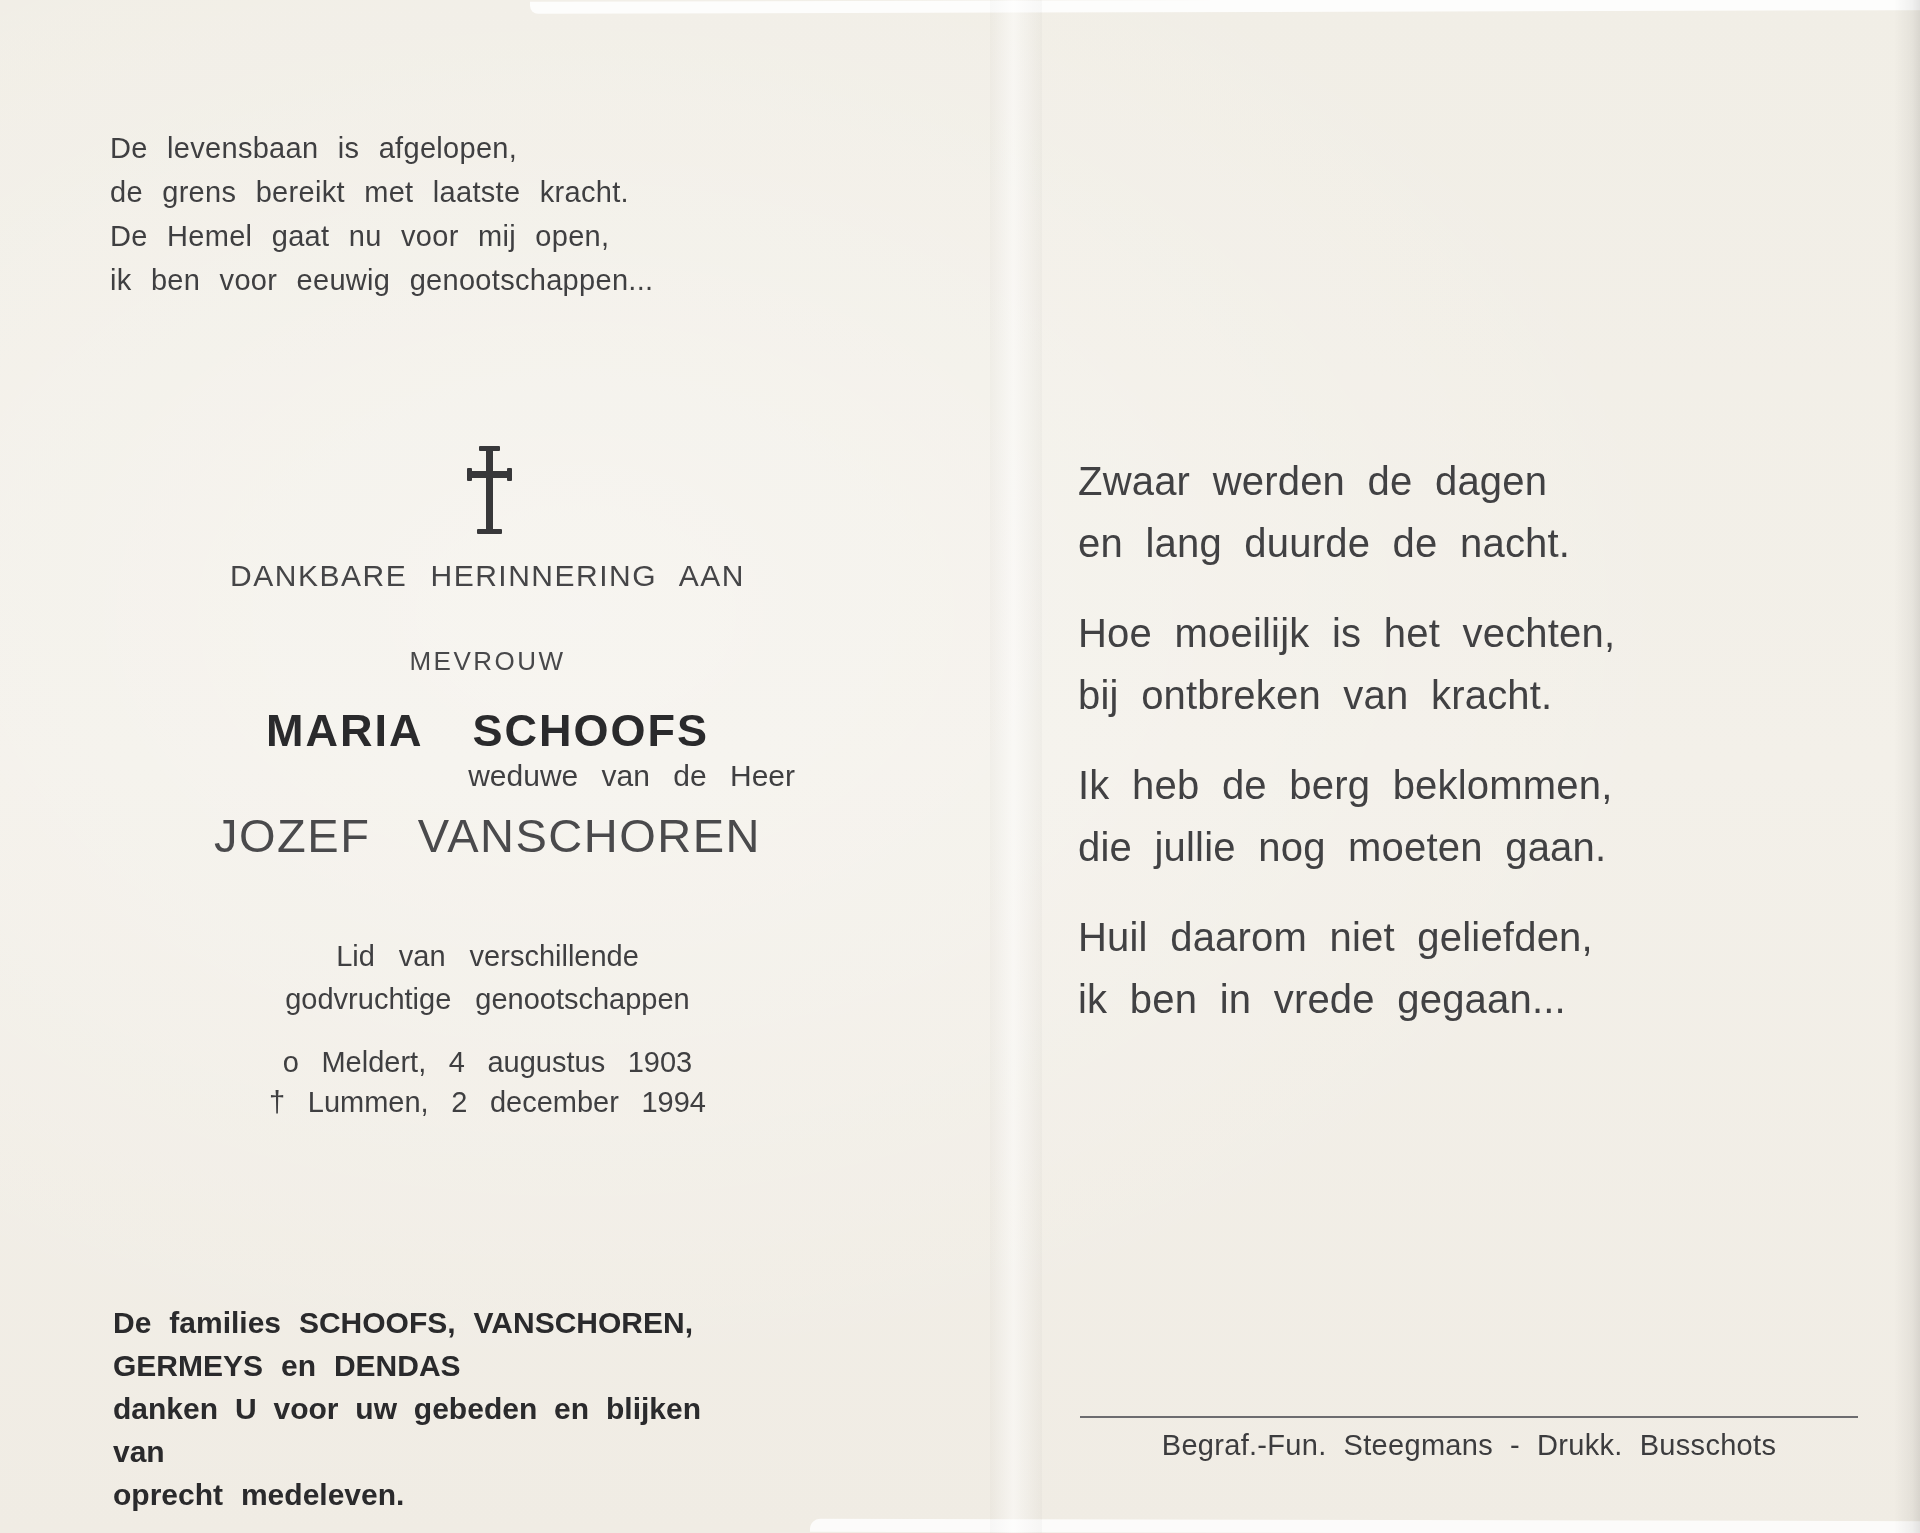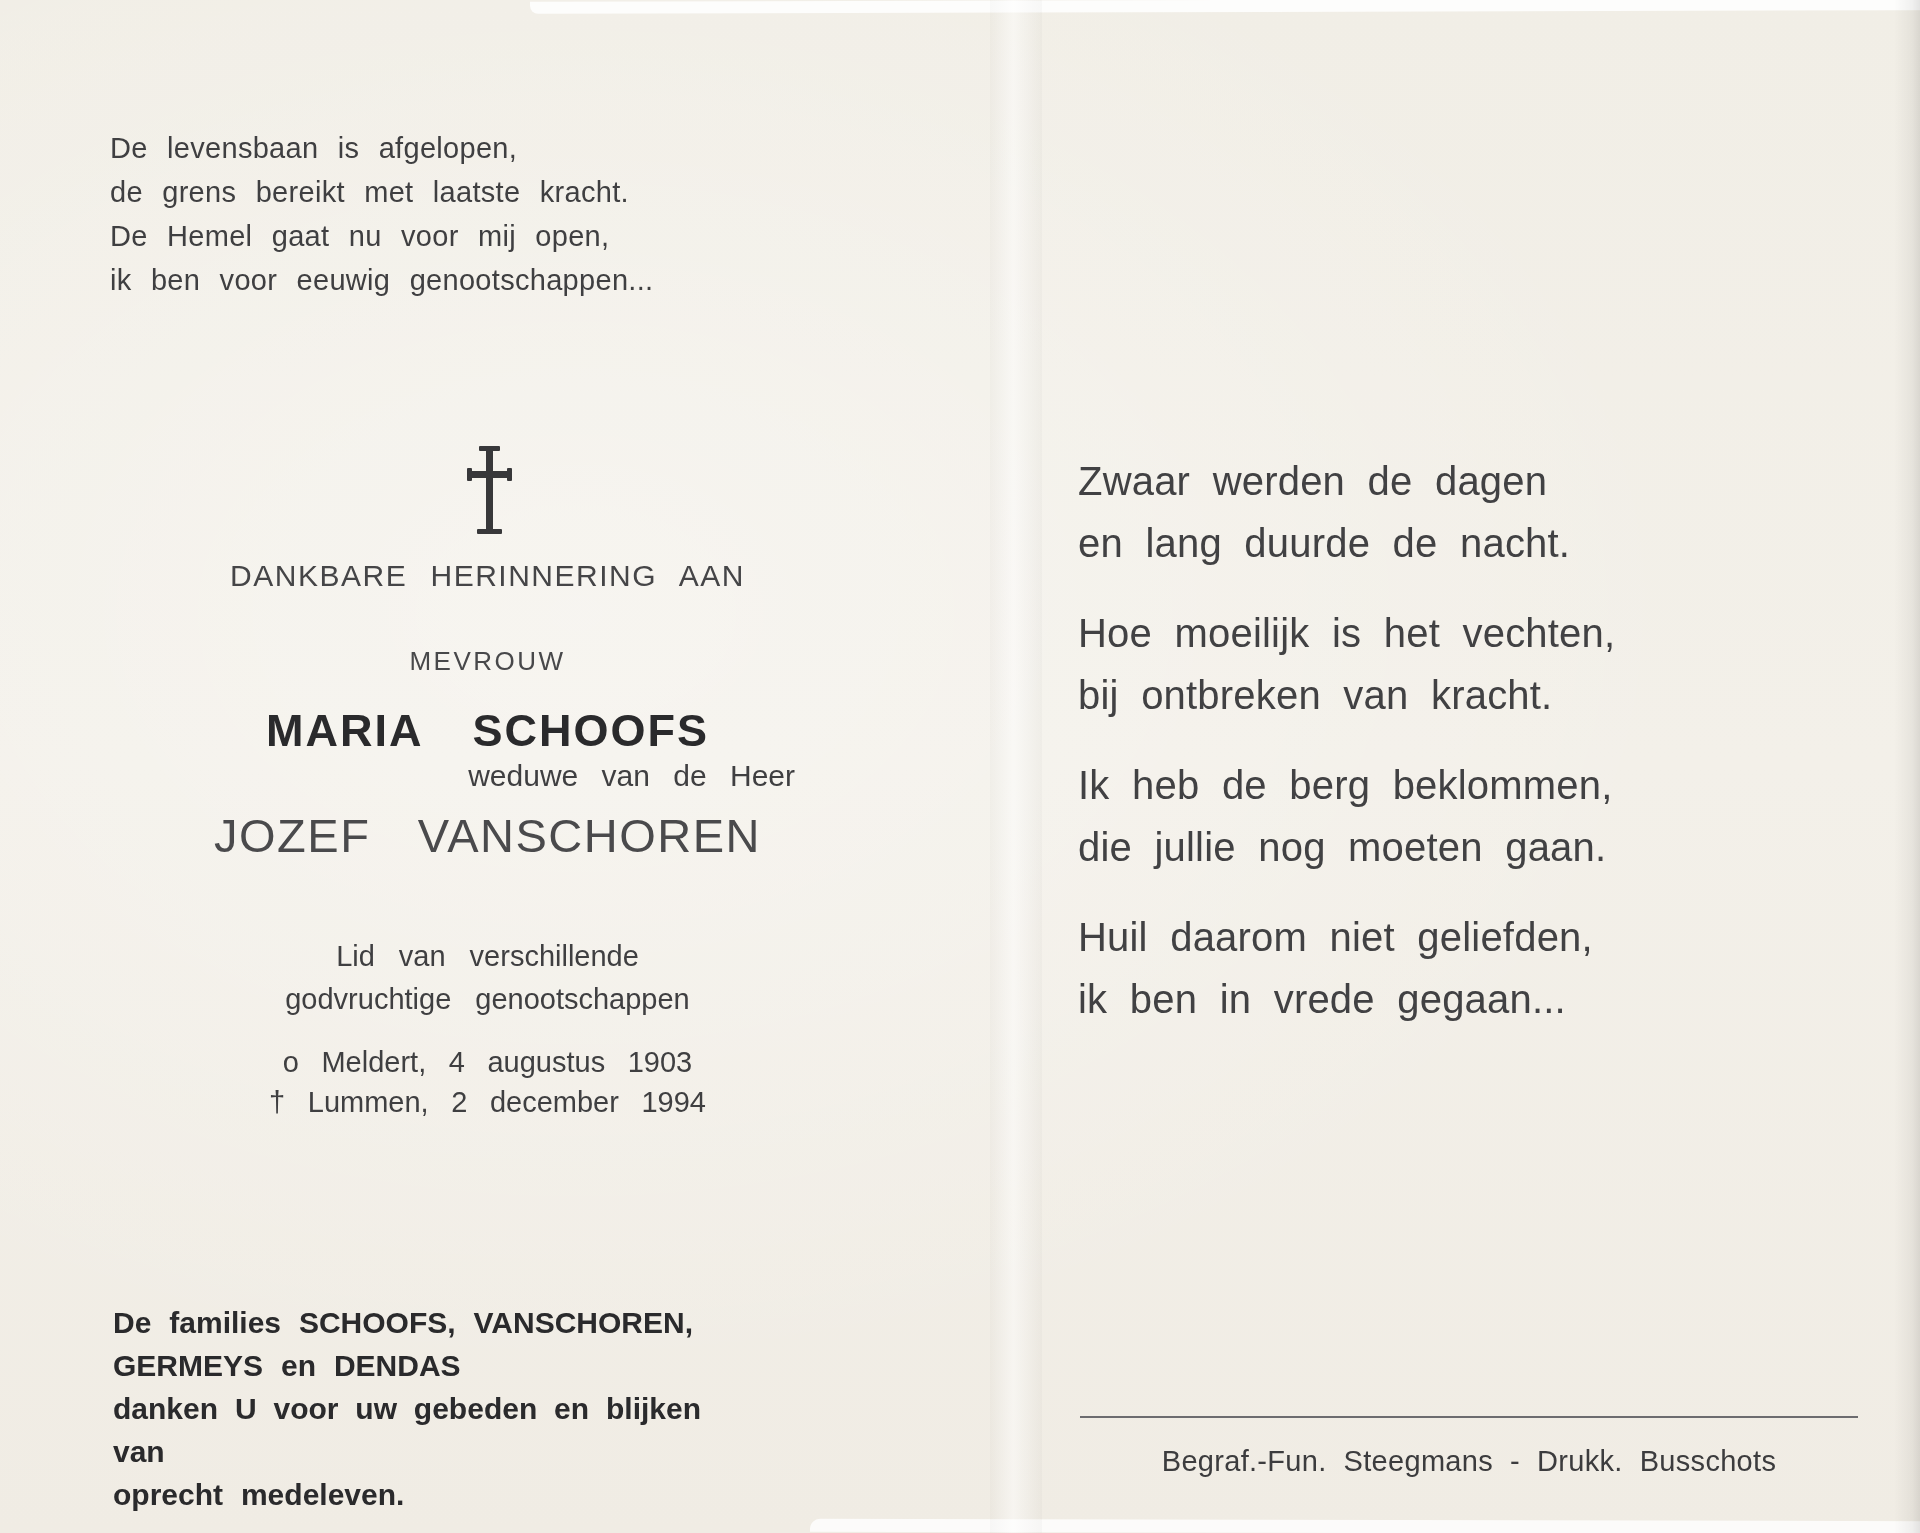--- a/index.html
+++ b/index.html
@@ -69,21 +69,21 @@
   .ack-line { word-spacing: 0.32em; }
   .ack-justify { text-align: justify; text-align-last: justify; word-spacing: 0.1em; }
 
   
   .right-poem { position: absolute; left: 1078px; top: 450px; font-size: 40px; color: #414143; }
   .stanza { line-height: 62px; margin-bottom: 28px; word-spacing: 0.28em; letter-spacing: 0.2px; }
 
   .printer { position: absolute; left: 1080px; top: 1416px; width: 778px; }
   .printer-rule { height: 2px; background: #55555a; opacity: 0.85; }
   .printer-credit {
-    margin-top: 26px; text-align: center;
+    margin-top: 10px; text-align: center;
     font-size: 29px; line-height: 34px; color: #3c3c3e;
     word-spacing: 0.3em; letter-spacing: 0.3px;
   }
 </style>
 </head>
 <body>
 
 <div class="page">
 
   <div class="scan-edge-top"></div>

